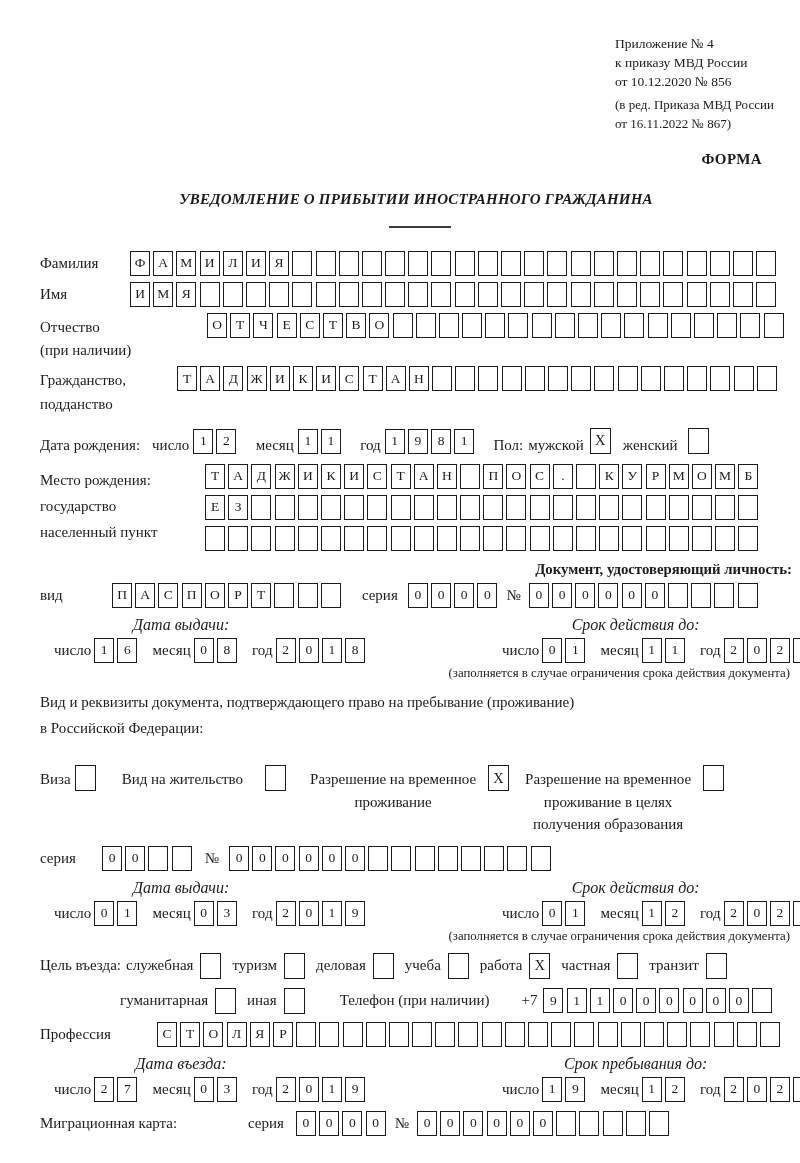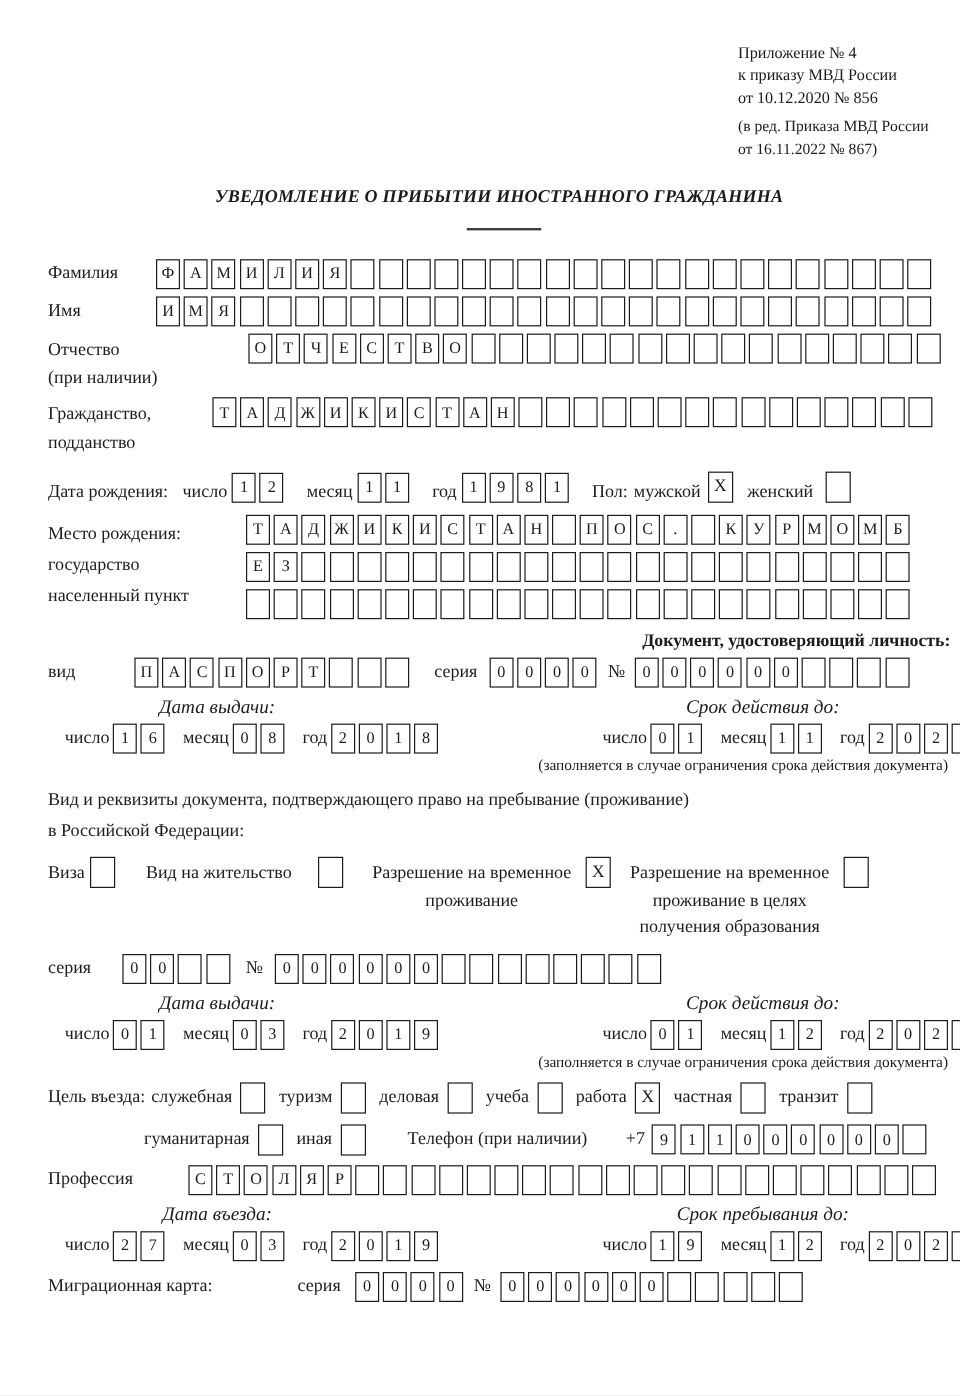--- a/index.html
+++ b/index.html
@@ -50,21 +50,21 @@
   .dcol-r .dhead { padding-left: 60px; }
   .drow { display: flex; align-items: center; font-size: 15px; }
   .dcol-l .drow { padding-left: 14px; }
   .dcol-r .drow { padding-left: 110px; }
   .drow .cells { margin: 0 3px; }
   .dm { margin-left: 9px; }
   .note-r { text-align: right; font-size: 12.8px; margin-top: 3px; padding-right: 2px; }
 
   .para { font-size: 15px; line-height: 1.75; margin-top: 8px; }
 
-  .optrow { display: flex; align-items: flex-start; margin-top: 8px; }
+  .optrow { display: flex; align-items: flex-start; margin-top: 24px; }
   .opt { display: flex; align-items: flex-start; }
   .olabel { font-size: 15px; line-height: 1.5; padding-top: 3px; }
   .olabel.c { text-align: center; }
   .opt .checkbox { margin-left: 10px; }
 
   .prow { display: flex; align-items: center; margin-top: 9px; font-size: 15px; flex-wrap: nowrap; }
   .prow .checkbox { margin-left: 7px; margin-right: 11px; }
   .prow .cells { margin-left: 6px; }
 </style>
 </head>
@@ -75,20 +75,21 @@
   <div class="annex">
     <div>Приложение № 4</div>
     <div>к приказу МВД России</div>
     <div>от 10.12.2020 № 856</div>
   </div>
   <div class="edition">
     <div>(в ред. Приказа МВД России</div>
     <div>от 16.11.2022 № 867)</div>
   </div>
 
+  <div class="forma">ФОРМА</div>
 
   <div class="title">
     <div>УВЕДОМЛЕНИЕ О ПРИБЫТИИ ИНОСТРАННОГО ГРАЖДАНИНА</div>
     <div><span class="title-underline"></span></div>
   </div>
 
 
   <div class="frow" style="margin-top:16px">
     <div class="lbl w-surname">Фамилия</div>
     <div class="cells">

